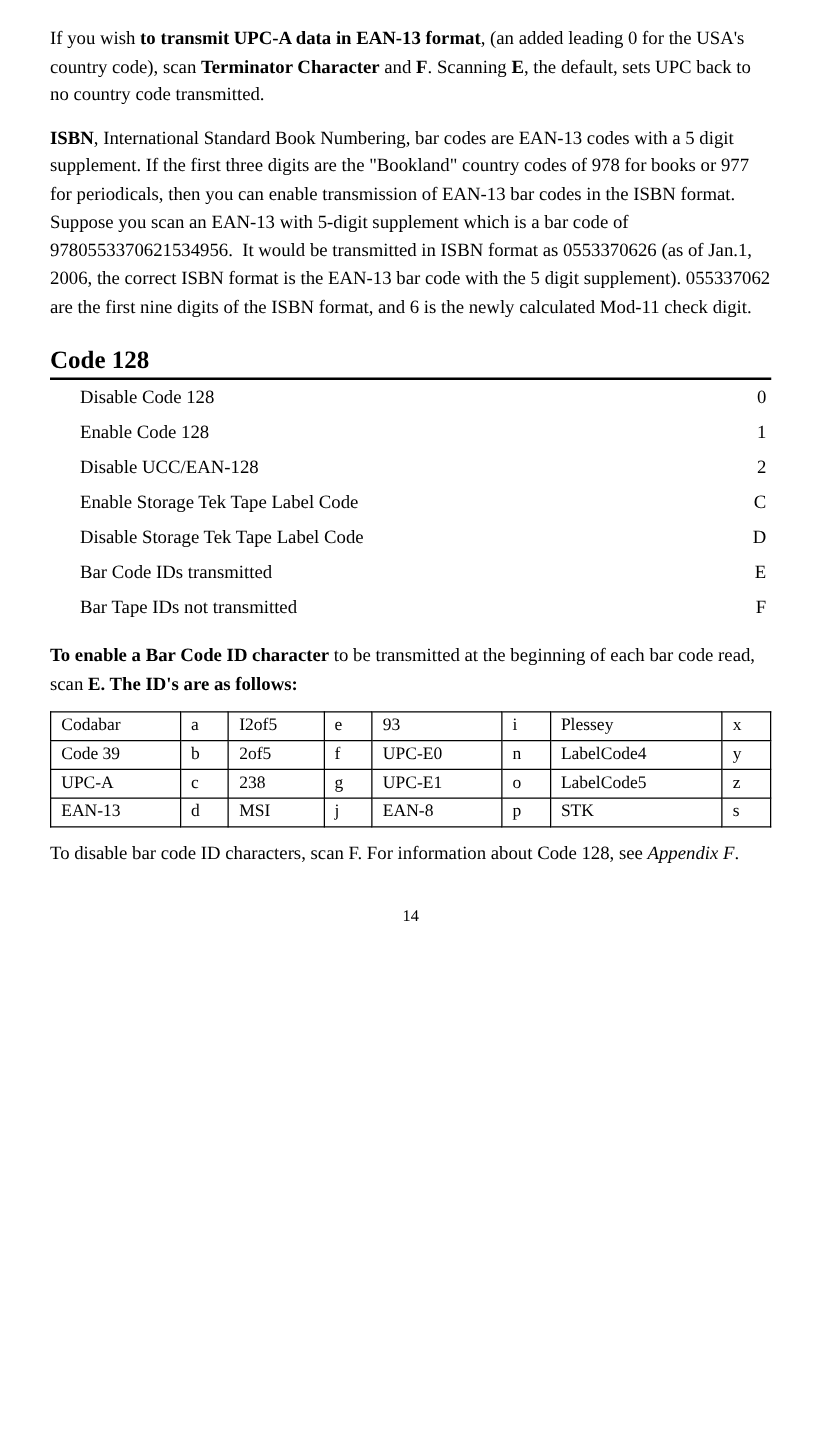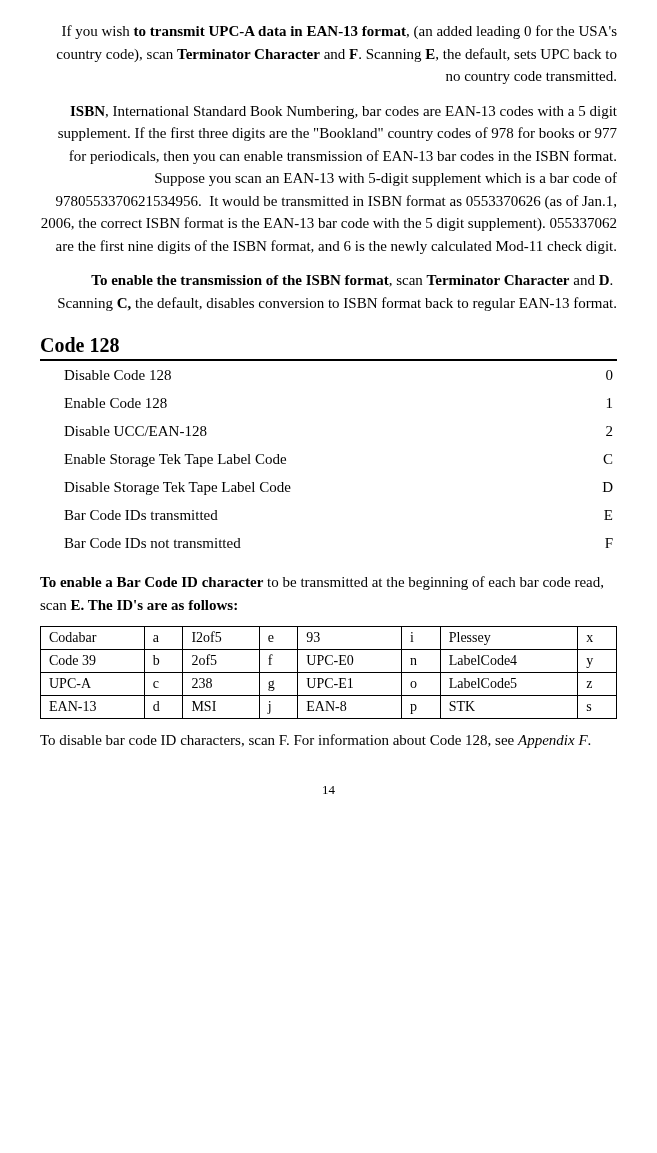--- a/index.html
+++ b/index.html
@@ -12,21 +12,20 @@
       min-height: 1153px;
       padding: 20px 40px 40px 40px;
     }
     .intro-text {
       margin-bottom: 16px;
       line-height: 1.5;
     }
     .intro-text p {
       margin-bottom: 12px;
       line-height: 1.5;
-      text-align: right;
     }
     .section-heading {
       font-size: 20px;
       font-weight: bold;
       border-bottom: 2px solid #000;
       margin-bottom: 0;
       padding-bottom: 2px;
       margin-top: 20px;
     }
     .code-table {
@@ -88,23 +87,20 @@
 </head>
 <body>
 
 <div class="intro-text">
   <p>
     If you wish <strong>to transmit UPC-A data in EAN-13 format</strong>, (an added leading 0 for the USA's country code), scan <strong>Terminator Character</strong> and <strong>F</strong>. Scanning <strong>E</strong>, the default, sets UPC back to no country code transmitted.
   </p>
   <p>
     <strong>ISBN</strong>, International Standard Book Numbering, bar codes are EAN-13 codes with a 5 digit supplement. If the first three digits are the "Bookland" country codes of 978 for books or 977 for periodicals, then you can enable transmission of EAN-13 bar codes in the ISBN format. Suppose you scan an EAN-13 with 5-digit supplement which is a bar code of 9780553370621534956.&nbsp; It would be transmitted in ISBN format as 0553370626 (as of Jan.1, 2006, the correct ISBN format is the EAN-13 bar code with the 5 digit supplement). 055337062 are the first nine digits of the ISBN format, and 6 is the newly calculated Mod-11 check digit.
   </p>
-  <p>
-    <strong>To enable the transmission of the ISBN format</strong>, scan <strong>Terminator Character</strong> and <strong>D</strong>.&nbsp; Scanning <strong>C,</strong> the default, disables conversion to ISBN format back to regular EAN-13 format.
-  </p>
 </div>
 
 <div style="margin-top:18px;">
   <h2 class="section-heading">Code 128</h2>
 </div>
 
 <table class="code-table">
   <tbody id="code-table-body">
   <tr class="bold-row">
         <td>Disable Code 128</td>
@@ -124,21 +120,21 @@
       </tr>
       <tr class="bold-row">
         <td>Disable Storage Tek Tape Label Code</td>
         <td>D</td>
       </tr>
       <tr>
         <td>Bar Code IDs transmitted</td>
         <td>E</td>
       </tr>
       <tr class="bold-row">
-        <td>Bar Code IDs not transmitted</td>
+        <td>Bar Tape IDs not transmitted</td>
         <td>F</td>
       </tr>
     </tbody>
 </table>
 
 <div class="after-table-text">
   <p>
     <strong>To enable a Bar Code ID character</strong> to be transmitted at the beginning of each bar code read, scan <strong>E. The ID's are as follows:</strong>
   </p>
 </div>

